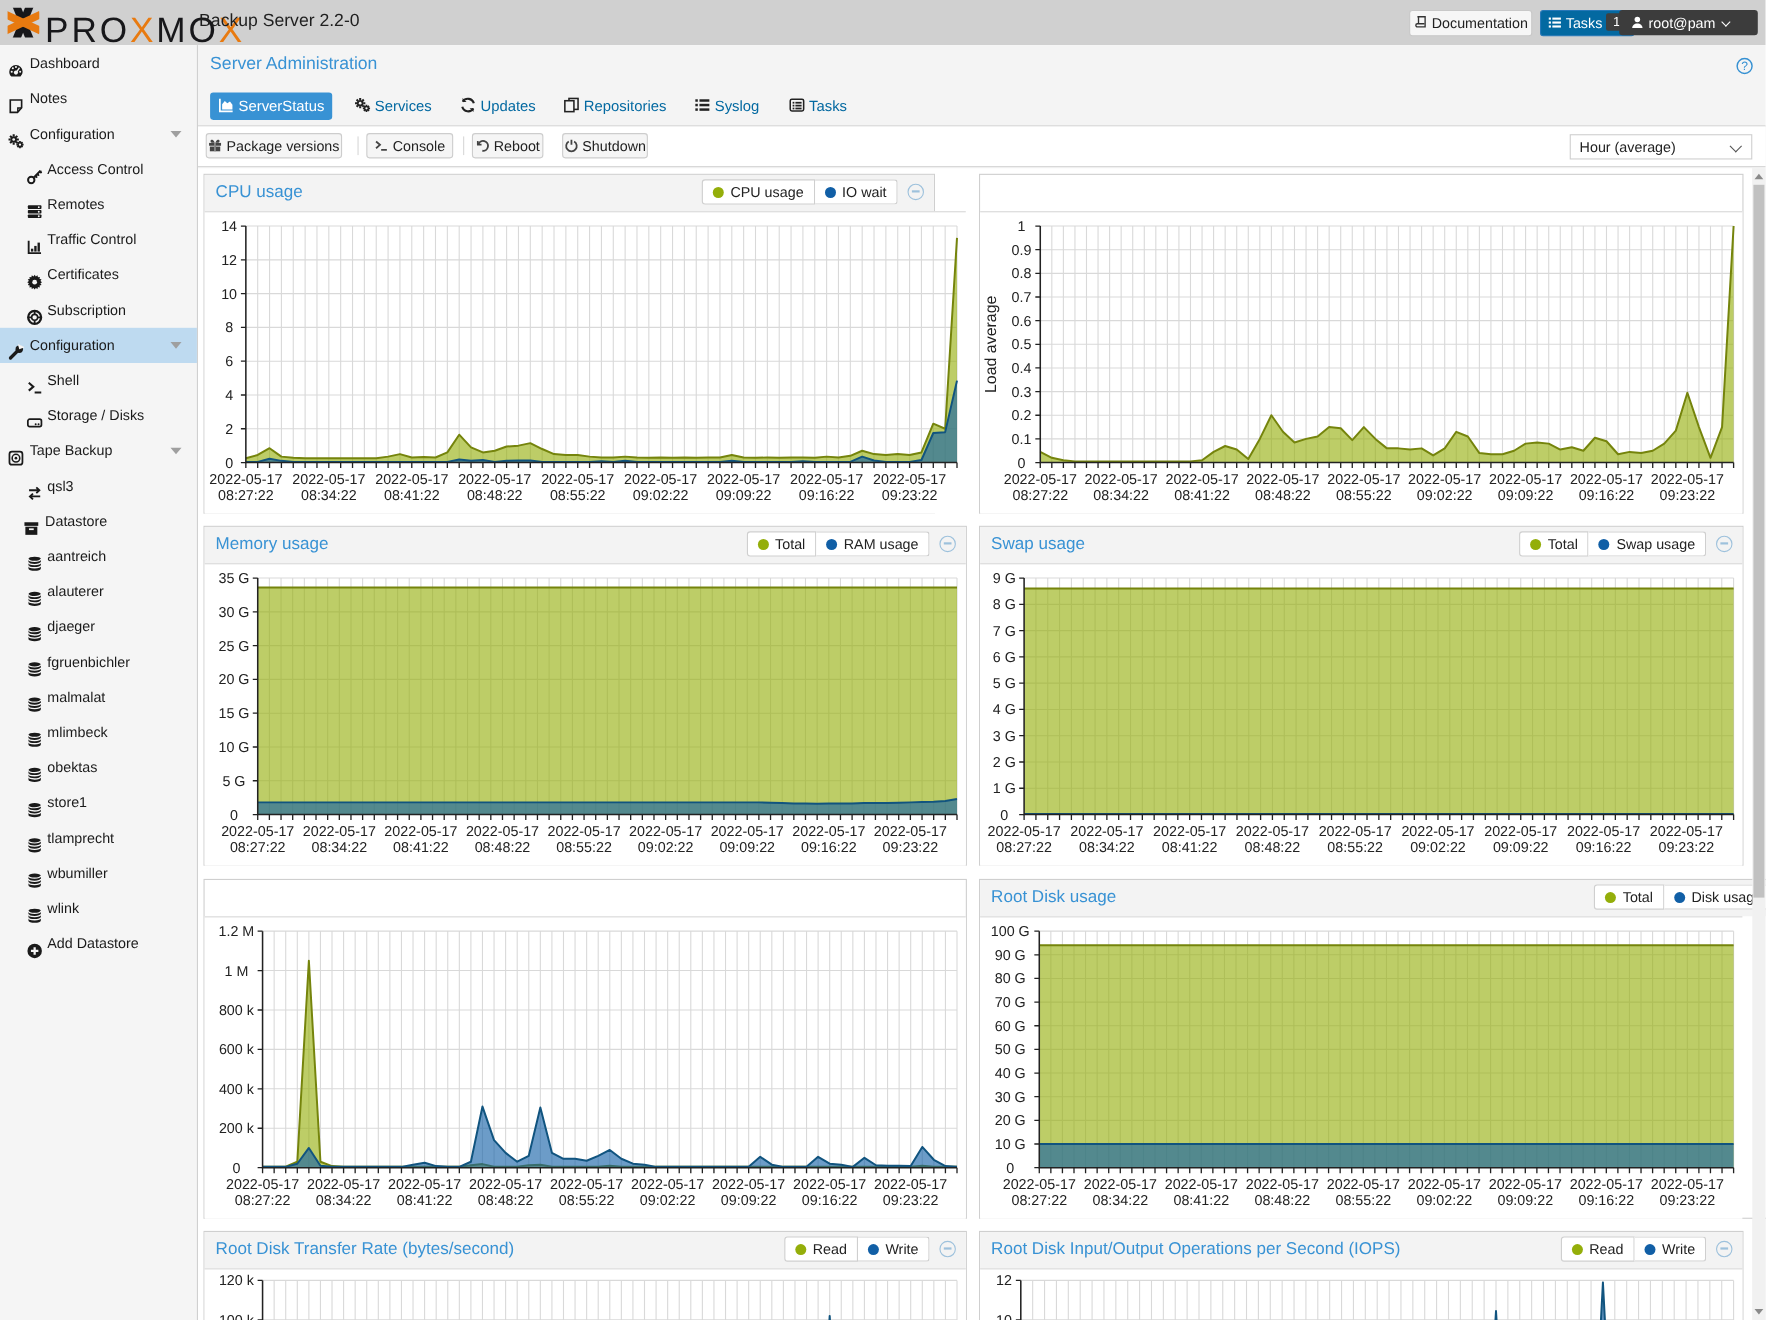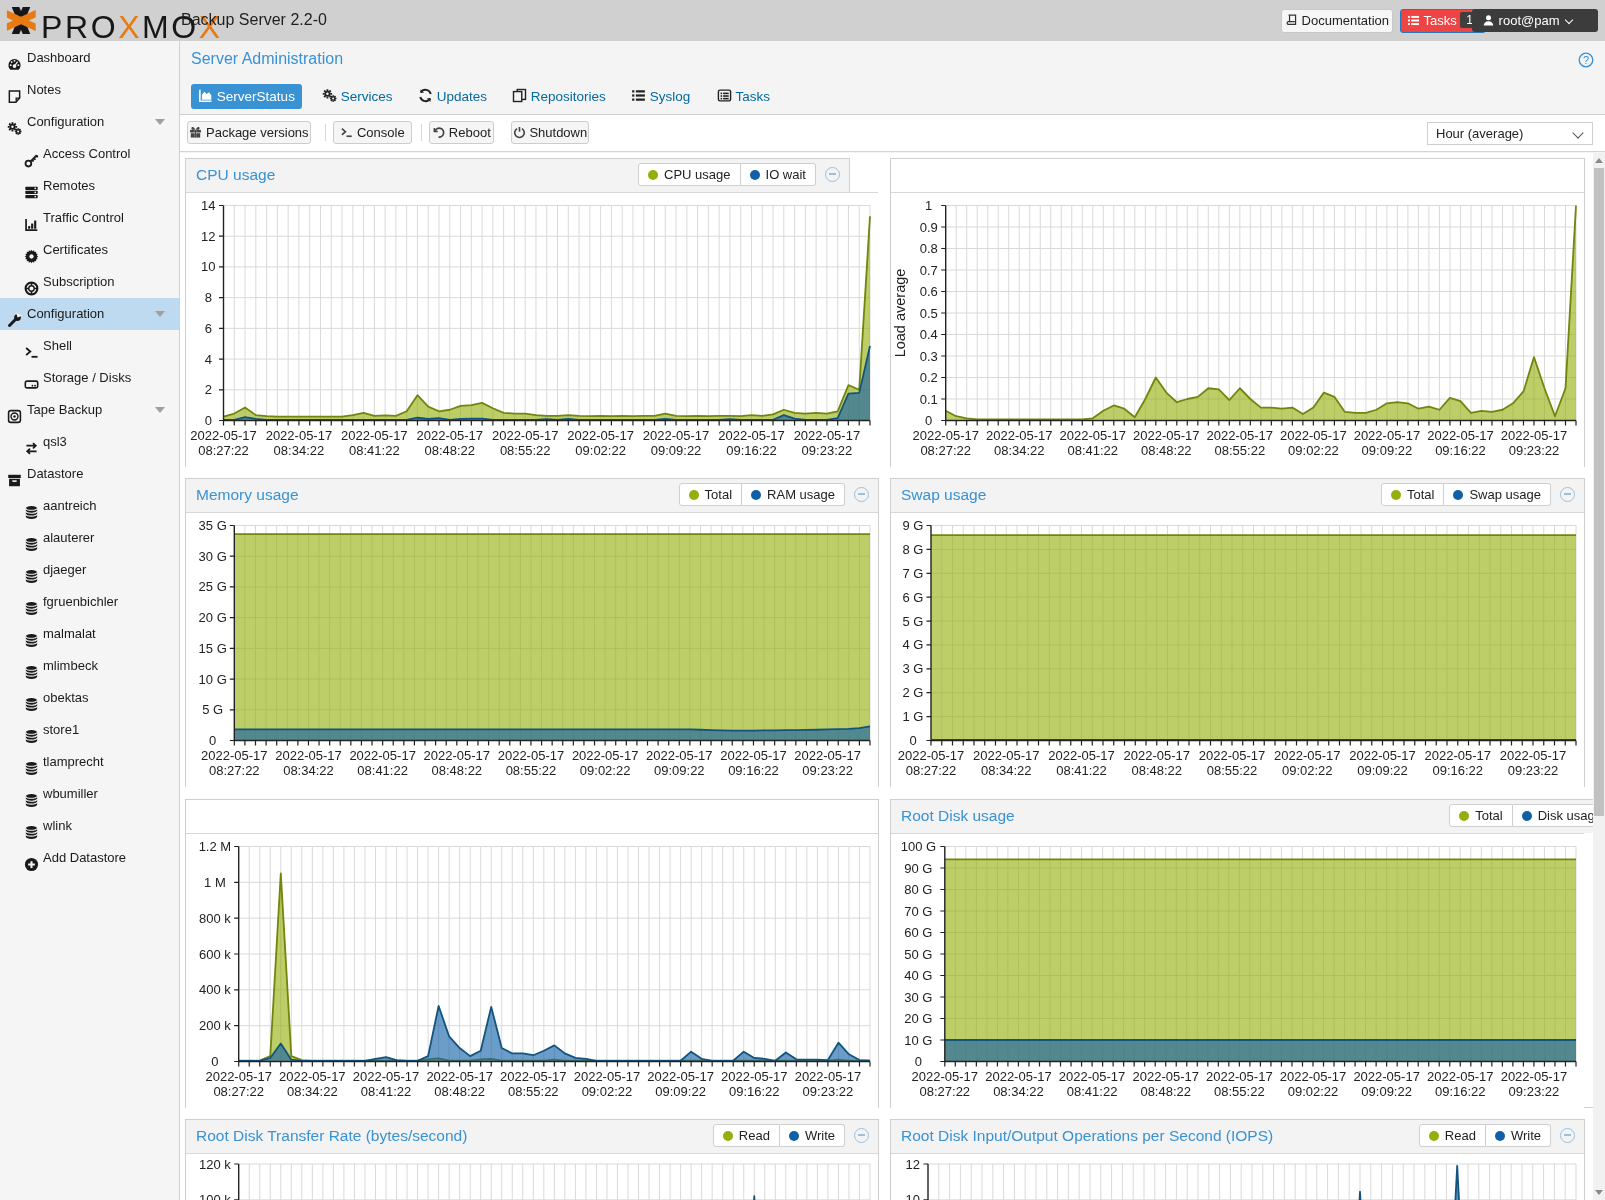--- a/index.html
+++ b/index.html
@@ -55,21 +55,21 @@
 <path d="M-1 7L31 22"></path>
         <path d="M31 7L-1 22"></path>
       </g>
 </svg>
 <div style="position:absolute;left:41px;top:9px;font-size:32px;font-weight:normal;letter-spacing:2.6px;color:#17171a">PRO<span style="color:#e87a10">X</span>MO<span style="color:#e87a10">X</span></div>
 <div style="position:absolute;left:181px;top:11px;font-size:16px;color:#1f1f1f">Backup Server 2.2-0</div>
 <div style="position:absolute;left:1281px;top:9px;width:112px;height:24px;background:#f6f6f6;border:1px solid #c8c8c8;border-radius:3px;font-size:13px;line-height:22px;color:#222;text-align:center"><svg width="16" height="16" viewBox="0 0 16 16" style="width:13px;height:13px;vertical-align:-2px">
         <path d="M4.4 1.5h8.6v11.4H4.4a1.8 1.8 0 0 1 0-3.6h7.6" fill="none" stroke="#333" stroke-width="1.5"></path>
         <path d="M5.6 1.5v7.8" stroke="#333" stroke-width="1.5"></path>
       </svg> Documentation</div>
-<div style="position:absolute;left:1400px;top:9px;width:86px;height:24px;background:#ef4444;border:1px solid #2678b8;border-radius:3px;font-size:13px;line-height:22px;color:#fff;text-align:center"><svg width="16" height="16" viewBox="0 0 16 16" style="width:13px;height:13px;vertical-align:-2px">
+<div style="position:absolute;left:1400px;top:9px;width:86px;height:24px;background:#0369a1;border:1px solid #2678b8;border-radius:3px;font-size:13px;line-height:22px;color:#fff;text-align:center"><svg width="16" height="16" viewBox="0 0 16 16" style="width:13px;height:13px;vertical-align:-2px">
         <g fill="#fff">
           <rect x="1.2" y="2.4" width="2.4" height="2.4"></rect>
           <rect x="1.2" y="6.8" width="2.4" height="2.4"></rect>
           <rect x="1.2" y="11.2" width="2.4" height="2.4"></rect>
           <rect x="5.2" y="2.4" width="9.6" height="2.4"></rect>
           <rect x="5.2" y="6.8" width="9.6" height="2.4"></rect>
           <rect x="5.2" y="11.2" width="9.6" height="2.4"></rect>
         </g>
       </svg> Tasks <span style="display:inline-block;background:#3f3f3f;border-radius:2px;padding:0 6px;font-size:12px;line-height:16px;vertical-align:1px">1</span></div>
 <div id="hb" style="width:126px;padding-left:10px"><svg width="16" height="16" viewBox="0 0 16 16" style="width:13px;height:13px;vertical-align:-2px">
@@ -198,21 +198,21 @@
       <span class="tx" style="left:27px">Tape Backup</span>
       <span class="caret"></span>
     </div>
 <div class="si" style="top:385px;">
       <span class="ic" style="left:24px"><svg width="16" height="16" viewBox="0 0 16 16" style="width:15px;height:15px;vertical-align:-2px">
           <path d="M2.6 5h9.8M9.6 2.2L12.6 5 9.6 7.8" stroke="#1a1a1a" stroke-width="1.8" fill="none"></path>
           <path d="M13.4 11H3.6M6.4 8.2L3.4 11l3 2.8" stroke="#1a1a1a" stroke-width="1.8" fill="none"></path>
         </svg></span>
       <span class="tx" style="left:43px">qsl3</span>
     </div>
-<div class="si" style="top:417px;">
+<div class="si" style="top:417px;margin-left:14px;">
       <span class="ic" style="left:7px"><svg width="16" height="16" viewBox="0 0 16 16" style="width:15px;height:15px;vertical-align:-2px">
           <rect x="1.3" y="1.9" width="13.4" height="3.5" fill="#1a1a1a"></rect>
           <rect x="2.2" y="6.2" width="11.6" height="7.9" fill="#1a1a1a"></rect>
           <rect x="5.7" y="7.8" width="4.6" height="1.7" fill="#f5f5f5"></rect>
         </svg></span>
       <span class="tx" style="left:27px">Datastore</span>
     </div>
 <div class="si" style="top:449px;">
       <span class="ic" style="left:24px"><svg width="16" height="16" viewBox="0 0 16 16" style="width:15px;height:15px;vertical-align:-2px">
           <path d="M2 3.4a6 2.3 0 0 1 12 0v9.2a6 2.3 0 0 1-12 0z" fill="#1a1a1a"></path>

